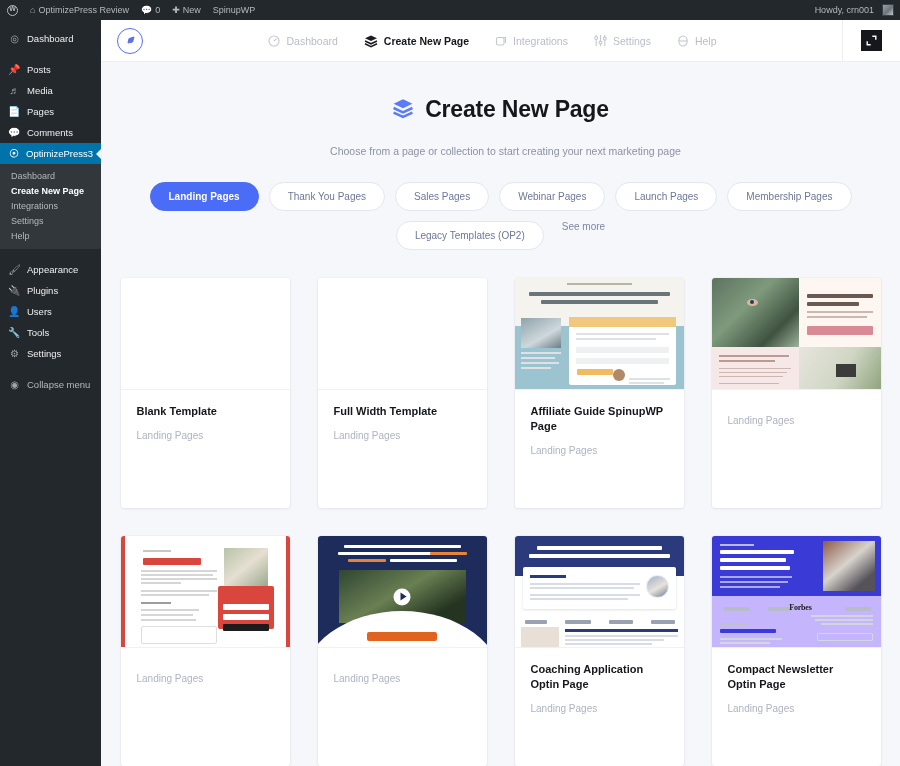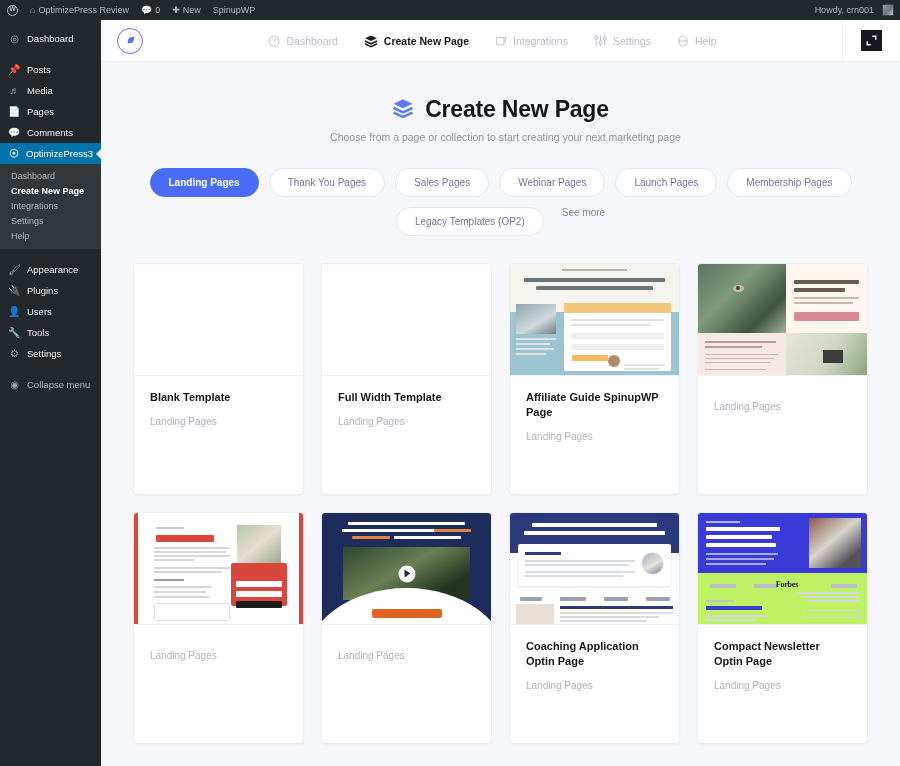--- a/index.html
+++ b/index.html
@@ -92,38 +92,38 @@
   .navitem .nic { display: flex; align-items: center; }
   #navdiv { width: 1px; height: 42px; background: #eceef3; }
   #expandbtn {
     width: 21px; height: 21px; background: #15171c; margin: 0 18px;
     display: flex; align-items: center; justify-content: center; flex: none;
   }
 
   
   .ptitle-wrap { display: flex; align-items: center; justify-content: center; gap: 11px; margin-top: 34px; }
   .ptitle { font-size: 23px; font-weight: bold; color: #15171c; letter-spacing: -0.2px; }
-  .psub { text-align: center; font-size: 10.5px; color: #8c92a3; margin-top: 8px; padding-left: 10px; }
+  .psub { text-align: center; font-size: 10.5px; color: #8c92a3; margin-top: 22px; padding-left: 10px; }
 
   
   .pills { display: flex; justify-content: center; gap: 10px; margin-top: 25px; flex-wrap: wrap; padding: 0 40px; }
   .pill {
     height: 29px; padding: 0 18px; border-radius: 15px;
     border: 1px solid #e3e6f0; background: #fff; color: #6e7795;
     font-size: 10px; display: flex; align-items: center; justify-content: center;
     white-space: nowrap;
   }
   .pill.active { background: #4a6cf7; border-color: #4a6cf7; color: #fff; font-weight: bold; }
   .pills2 { display: flex; justify-content: center; align-items: flex-start; gap: 18px; margin-top: 10px; }
   .seemore { font-size: 10px; color: #7e86a0; }
 
   
   .grid {
     display: grid; grid-template-columns: repeat(4, 169px);
-    gap: 19px; justify-content: center; margin-top: 28px;
+    gap: 28px; justify-content: center; margin-top: 28px;
   }
   .card {
     background: #fff; border-radius: 3px; overflow: hidden;
     box-shadow: 0 1px 3px rgba(30,40,80,.07), 0 0 0 1px rgba(30,40,80,.025);
     height: 230px; display: flex; flex-direction: column;
   }
   .thumb { height: 112px; background: #fff; border-bottom: 1px solid #f0f1f5; overflow: hidden; position: relative; flex: none; }
   .cbody { padding: 14px 16px 0 16px; }
   .ctitle { font-size: 11px; font-weight: bold; color: #15171c; line-height: 1.35; }
   .ccat { font-size: 10px; color: #aeb3c2; margin-top: 11px; }
@@ -567,21 +567,21 @@
         </div>
       </div>
       <div class="cbody">
         <div class="ctitle">Coaching Application Optin Page</div>
         <div class="ccat">Landing Pages</div>
       </div>
     </div>
 
     <div class="card">
       <div class="thumb">
-        <div class="th-inner" style="background:#bef264;text-decoration:underline;">
+        <div class="th-inner" style="background:#c4b5fd;text-decoration:underline;">
           <div class="cn-hero"></div>
           <div class="cn-ph"></div>
           <div class="cn-kick"></div>
           <div class="cn-h" style="width:74px;top:14px;"></div>
           <div class="cn-h" style="width:66px;top:22px;"></div>
           <div class="cn-h" style="width:70px;top:30px;"></div>
           <div class="cn-l" style="width:72px;top:40px;"></div>
           <div class="cn-l" style="width:68px;top:45px;"></div>
           <div class="cn-l" style="width:60px;top:50px;"></div>
           <div class="cn-logos">

